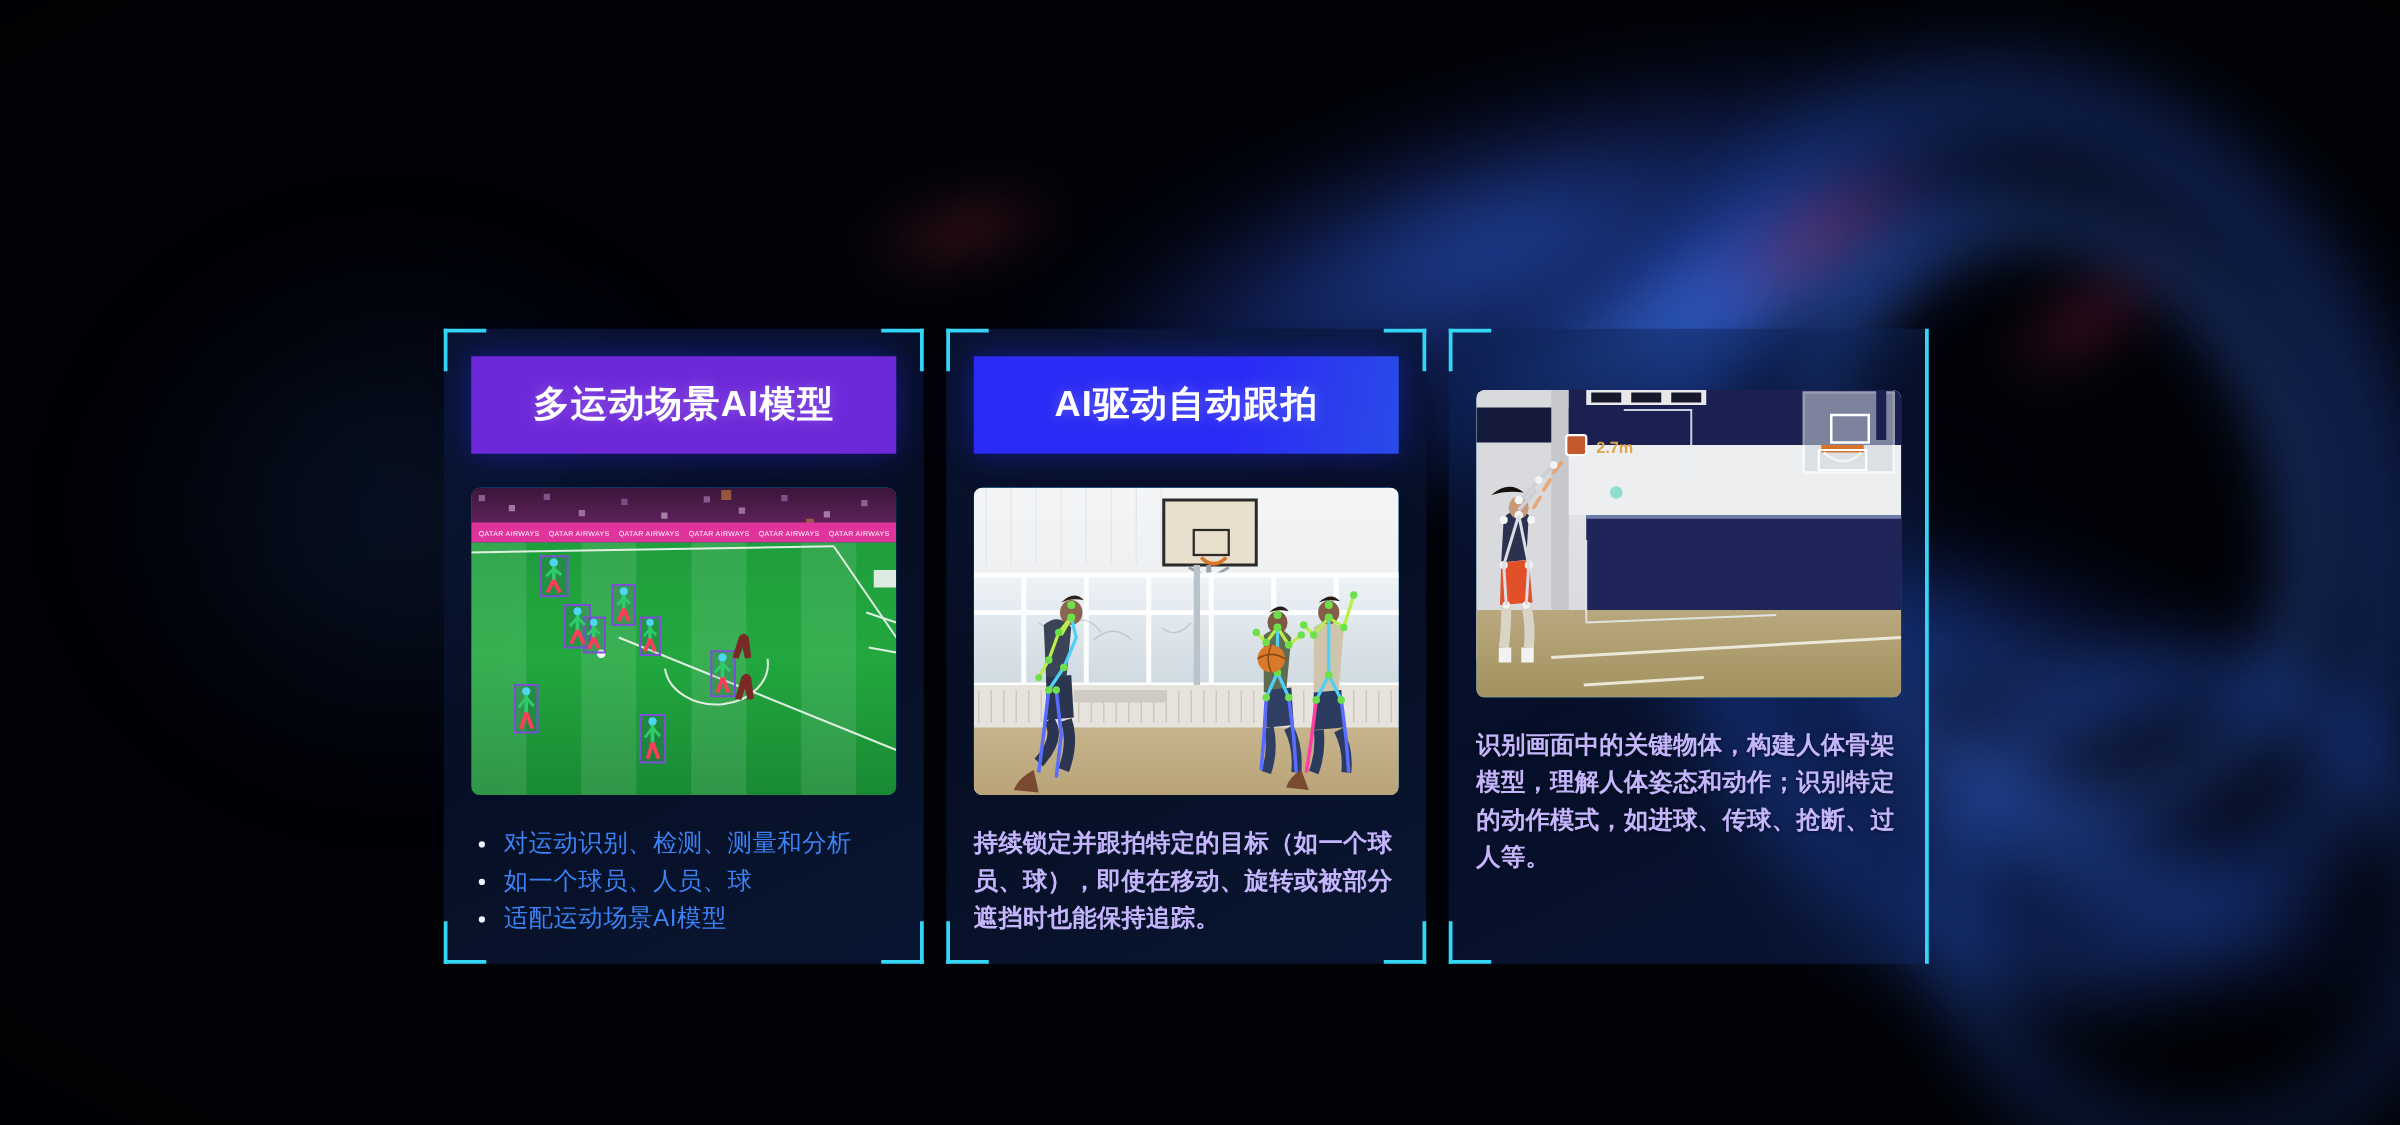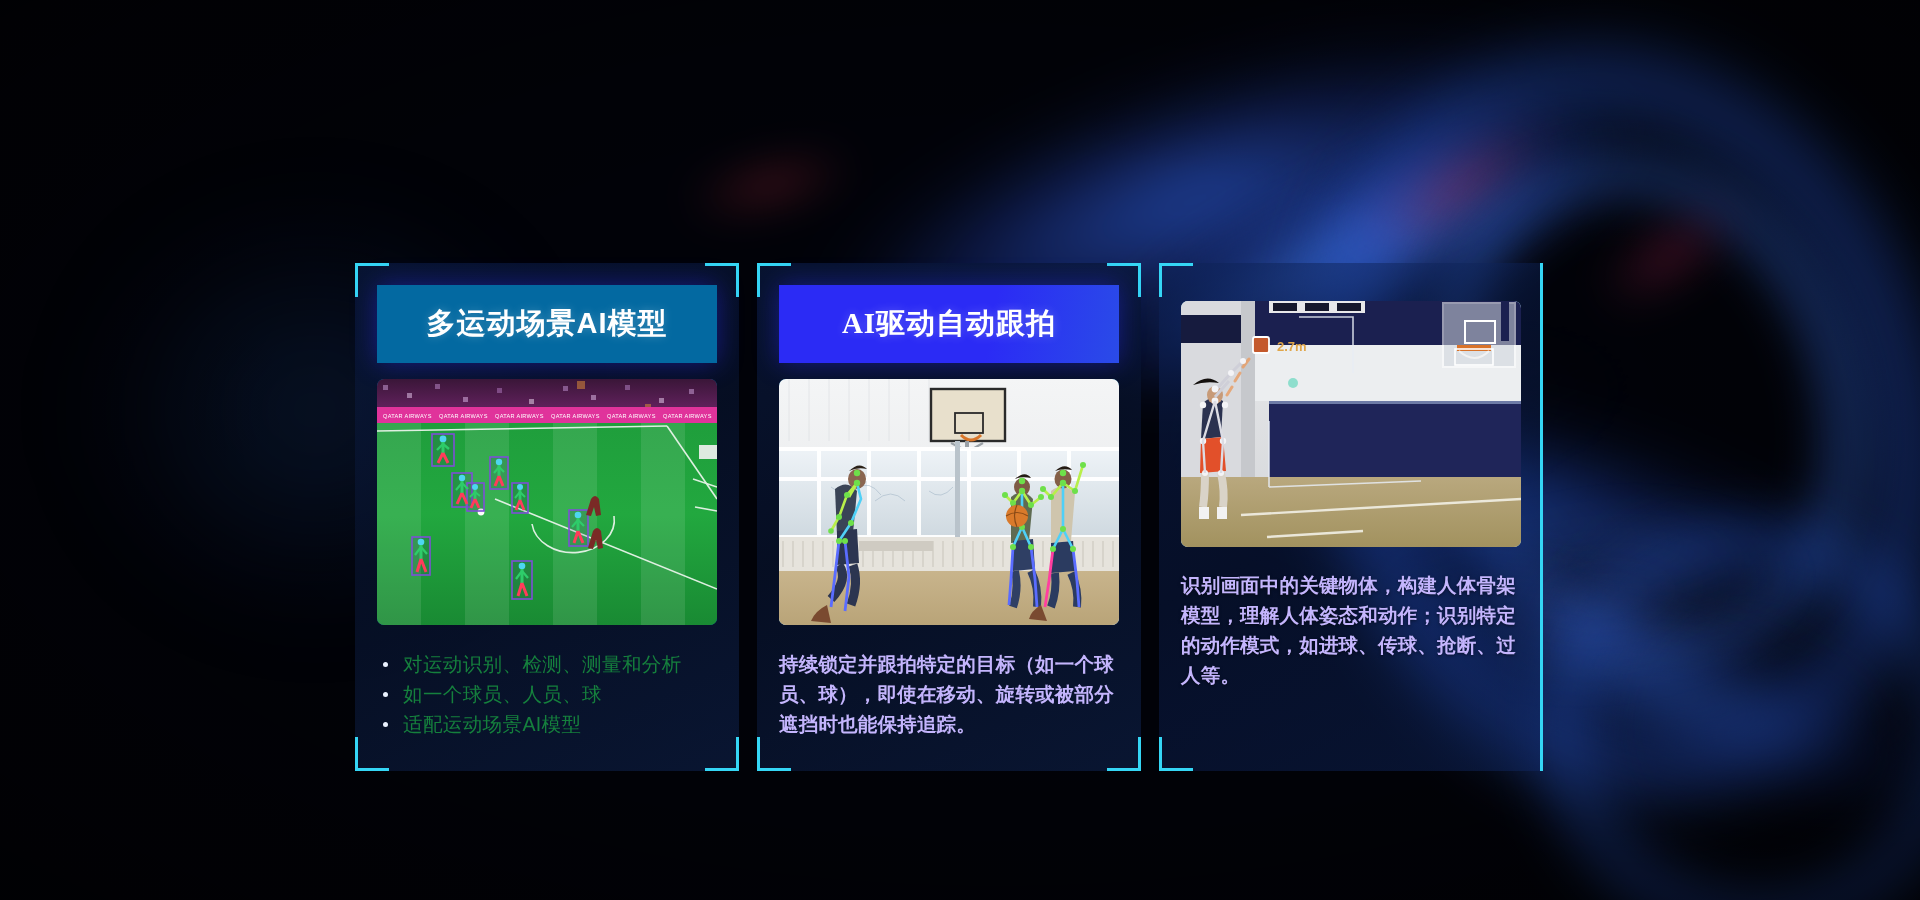--- a/index.html
+++ b/index.html
@@ -133,41 +133,41 @@
   .c-br { right:0; bottom:0; }
   .c-br .h { right:0; bottom:0; } .c-br .v { right:0; bottom:0; }
 
   .card-3 .edge-right {
     position:absolute; right:0; top:0; width:3px; height:508px; background:#35D6F5;
   }
 
   .card-inner { position:absolute; left:22px; top:22px; right:22px; bottom:22px; }
 
   .title-banner {
-    height:78px; background:#0369a1;
+    height:78px; background:#6d28d9;
     display:flex; align-items:center; justify-content:center;
     box-shadow:0 0 26px rgba(43,43,245,.45);
   }
   .title-banner span {
     color:#FFFFFF; font-size:29px; font-weight:700; letter-spacing:1px;
     text-shadow:0 0 10px rgba(255,255,255,.25);
   }
-  .card-2 .title-banner { background:linear-gradient(100deg,#2B2BF5 0%,#2B2BF5 62%,#2A4BE8 100%);font-family:Liberation Serif, serif; }
+  .card-2 .title-banner { background:linear-gradient(100deg,#2B2BF5 0%,#2B2BF5 62%,#2A4BE8 100%); }
   .card-3 .title-banner { background:linear-gradient(100deg,#2B2BF5 0%,#2B2BF5 70%,#2B4BF0 100%); }
 
   .photo {
-    margin-top:16px; height:246px; border-radius:7px; overflow:hidden;
+    margin-top:27px; height:246px; border-radius:7px; overflow:hidden;
     position:relative; background:#0369a1;
   }
   .photo svg { display:block; width:100%; height:100%; }
 
   .body-text { margin-top:24px; }
   .bullets { list-style:none; }
   .bullets li {
-    color:#15803d; font-size:19.5px; line-height:30px;
+    color:#3b82f6; font-size:19.5px; line-height:30px;
     padding-left:26px; position:relative; letter-spacing:.4px;
   }
   .bullets li::before {
     content:""; position:absolute; left:6px; top:13px;
     width:5px; height:5px; border-radius:50%; background:#EAF2FF;
   }
   .para {
     color:#c4b5fd; font-size:19.5px; line-height:30px; letter-spacing:.2px;
     font-weight:600;
   }

